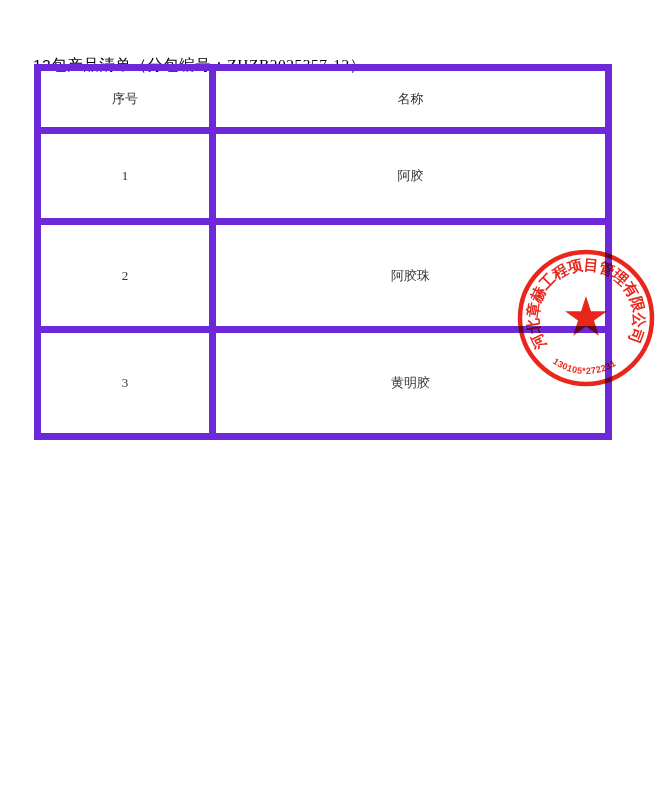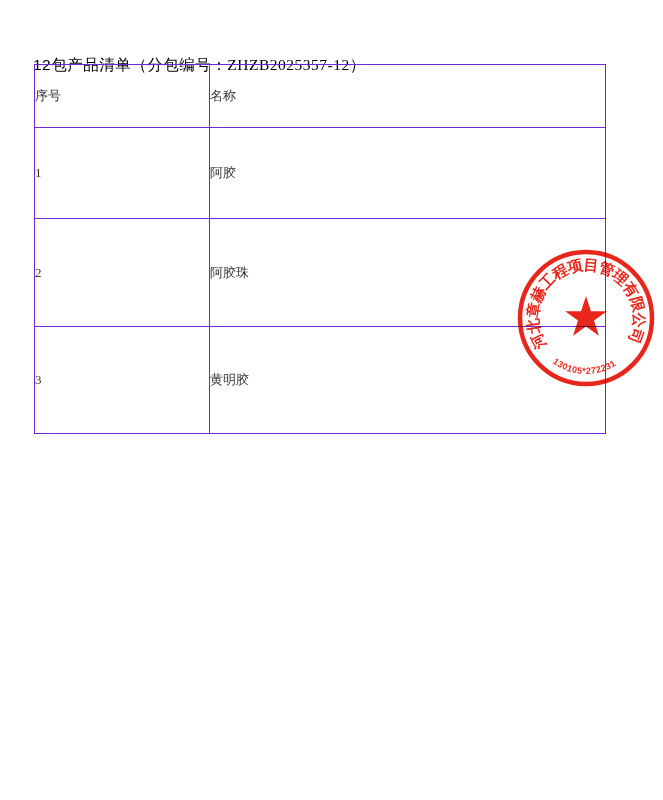--- a/index.html
+++ b/index.html
@@ -29,22 +29,22 @@
     letter-spacing: 0.5px;
   }
   table.product-table {
     position: absolute;
     left: 34px; top: 64px;
     width: 571px;
     border-collapse: collapse;
     table-layout: fixed;
   }
   .product-table th, .product-table td {
-    border: 1px solid #6d28d9;
-    text-align: left;
+    border: 7px solid #6d28d9;
+    text-align: center;
     vertical-align: middle;
     font-size: 13px;
     font-weight: normal;
     color: #333333;
     font-family: "Liberation Serif", "DejaVu Serif", serif;
     background: transparent;
   }
   .product-table thead tr { height: 63px; }
   .product-table tbody tr.row-1 { height: 91px; }
   .product-table tbody tr.row-2 { height: 108px; }

